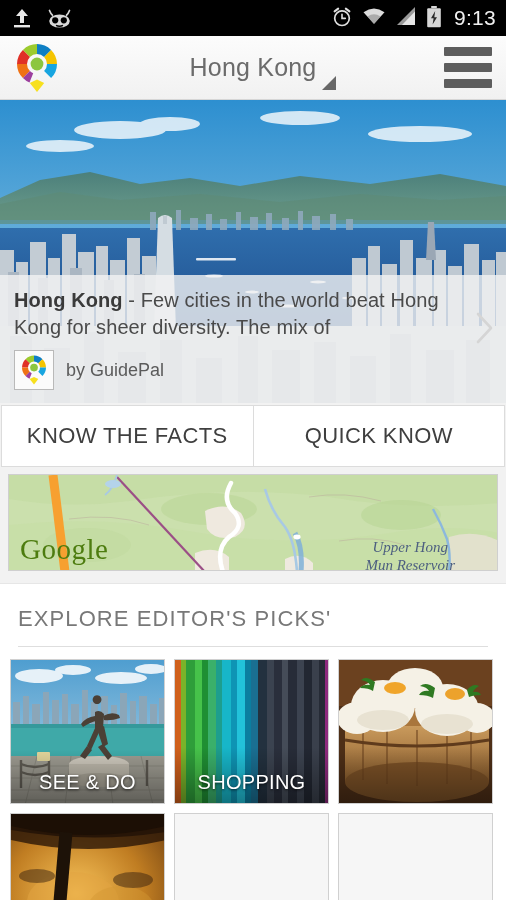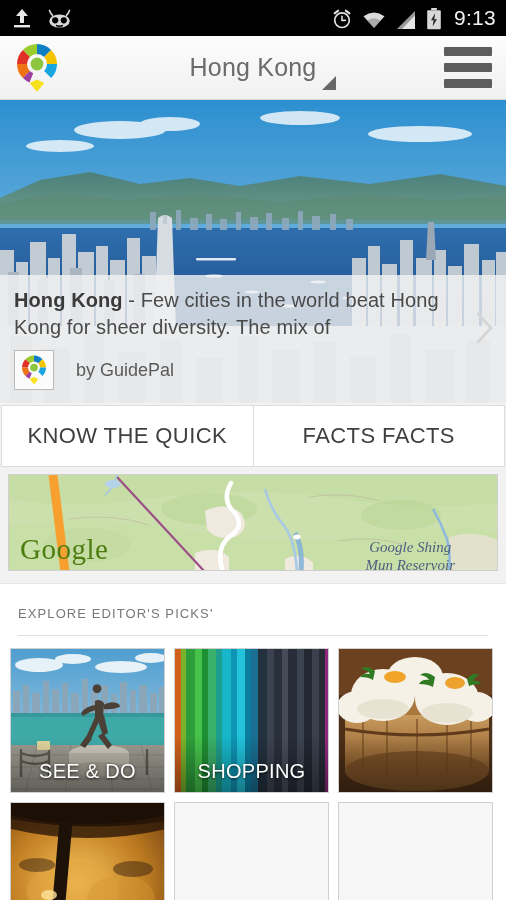--- a/index.html
+++ b/index.html
@@ -11,21 +11,21 @@
     position:relative;
   }
 
   
   .statusbar{
     height:36px;width:506px;background:#000;
     display:flex;align-items:center;
     padding:0 10px 0 12px;
   }
   .sb-left{display:flex;align-items:center;gap:14px;}
-  .sb-right{margin-left:auto;display:flex;align-items:flex-end;gap:9px;}
+  .sb-right{margin-left:auto;display:flex;align-items:flex-start;gap:9px;}
   .sb-clock{
     color:#f0f0f0;font-size:21px;letter-spacing:.3px;
     margin-left:3px;
   }
   .ico{display:block;}
 
   
   .actionbar{
     height:64px;width:506px;
     background:linear-gradient(#fcfcfc,#f1f1f1);
@@ -64,21 +64,21 @@
     position:absolute;left:0;right:0;bottom:0;height:128px;
     background:rgba(243,243,243,.80);
     padding:12px 44px 8px 14px;
   }
   .ov-text{
     font-size:20px;line-height:27px;color:#4a4a4a;
     letter-spacing:.1px;
   }
   .ov-text b{color:#3a3a3a;font-weight:bold;}
   .ov-credit{
-    display:flex;align-items:center;gap:22px;margin-top:9px;
+    display:flex;align-items:center;gap:12px;margin-top:9px;
   }
   .credit-box{
     width:40px;height:40px;background:#fbfbfb;
     border:1px solid #b9b9b9;
     display:flex;align-items:center;justify-content:center;
   }
   .credit-text{font-size:18px;color:#5b5b5b;}
   .hero-chevron{
     position:absolute;right:10px;bottom:58px;
     width:24px;height:34px;
@@ -117,21 +117,21 @@
     line-height:18px;text-align:center;
   }
 
   
   .section{
     margin-top:12px;background:#fff;width:506px;
     padding:0 0 10px 0;min-height:270px;
     border-top:1px solid #e6e6e6;
   }
   .sec-head{
-    font-size:13px;color:#787878;letter-spacing:1.1px;
+    font-size:22px;color:#787878;letter-spacing:1.1px;
     padding:22px 0 14px 18px;
   }
   .sec-rule{
     height:1px;background:#dedede;margin:0 18px;
   }
   .grid{
     display:flex;flex-wrap:wrap;gap:9px;
     padding:12px 10px 0 10px;
   }
   .card{
@@ -349,22 +349,22 @@
             <circle cx="0" cy="0" r="6.4" fill="#8cc63f"></circle>
           </g>
         </svg>
       </div>
       <div class="credit-text">by GuidePal</div>
     </div>
   </div>
 </div>
 
 <div class="tabs">
-  <div class="tab">KNOW THE QUICK</div>
-  <div class="tab">FACTS FACTS</div>
+  <div class="tab">KNOW THE FACTS</div>
+  <div class="tab">QUICK KNOW</div>
 </div>
 
 <div class="mapwrap">
   <div class="map">
     <svg width="490" height="97" viewBox="0 0 490 97" preserveAspectRatio="none">
       <rect width="490" height="97" fill="#cbe0ad"></rect>
       <path d="M0 0 H490 V28 Q400 36 320 22 Q230 10 120 26 Q60 34 0 24 Z" fill="#c3dca2" opacity=".7"></path>
       <path d="M0 50 Q90 40 180 56 Q280 74 380 58 Q440 48 490 58 L490 97 L0 97 Z" fill="#c6dda5" opacity=".6"></path>
       <ellipse cx="200" cy="34" rx="48" ry="16" fill="#b9d696" opacity=".55"></ellipse>
       <ellipse cx="392" cy="40" rx="40" ry="15" fill="#b5d391" opacity=".5"></ellipse>
@@ -389,21 +389,21 @@
       <ellipse cx="288" cy="62" rx="3.6" ry="2.4" fill="#ffffff"></ellipse>
 
       <g stroke="#bcae9c" stroke-width="1" fill="none" opacity=".55">
         <path d="M60 44 Q104 38 140 50"></path>
         <path d="M300 22 Q336 16 372 26"></path>
         <path d="M330 66 Q364 60 396 70"></path>
       </g>
     </svg>
     <div class="gmark">Google</div>
     <div class="reslabel">
-      <div>Google Shing</div>
+      <div>Upper Hong</div>
       <div>Mun Reservoir</div>
     </div>
   </div>
 </div>
 
 <div class="section">
   <div class="sec-head">EXPLORE EDITOR'S PICKS'</div>
   <div class="sec-rule"></div>
 
   <div class="grid">

